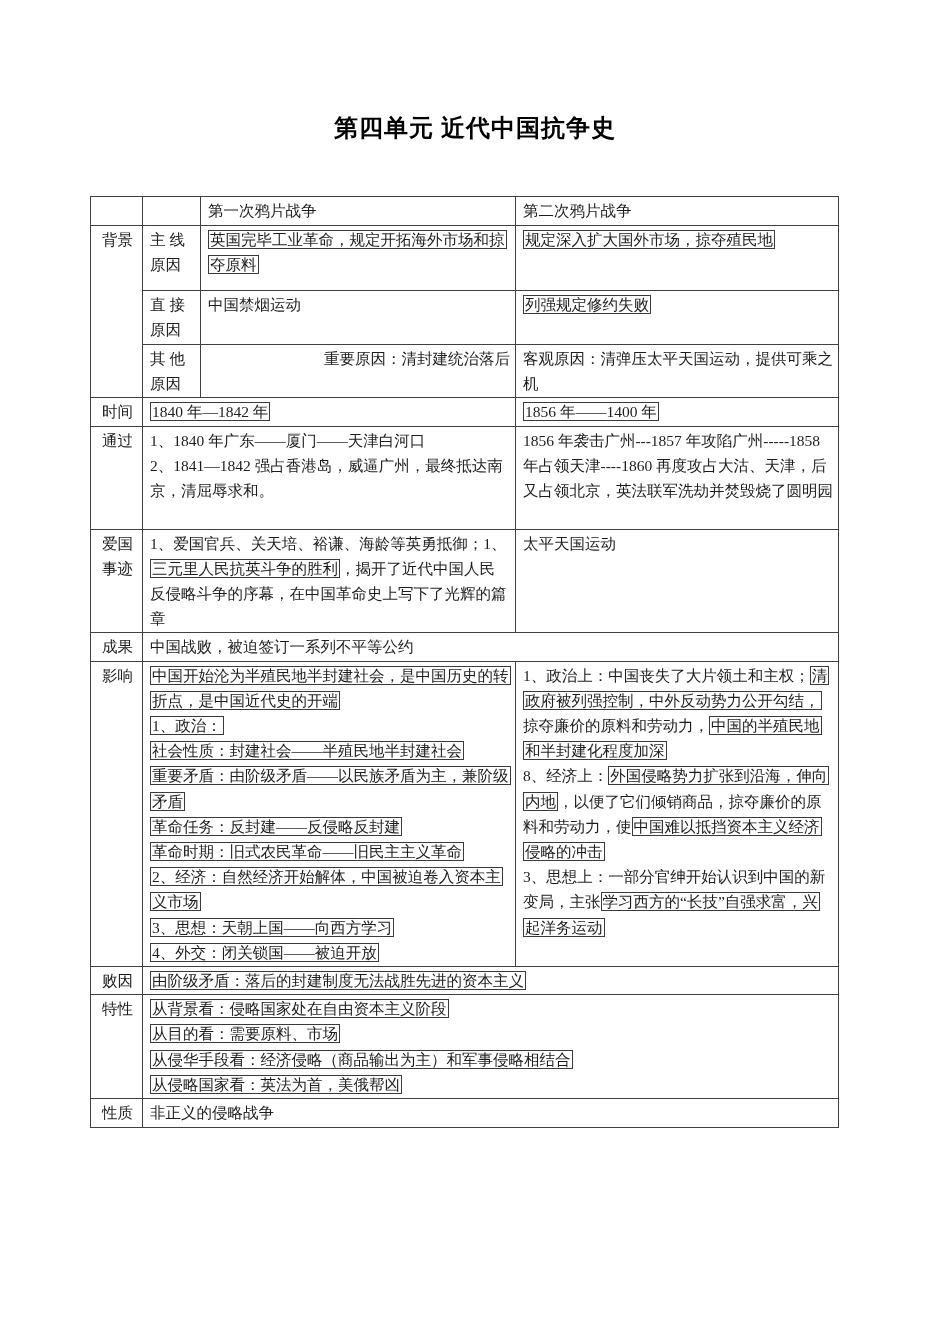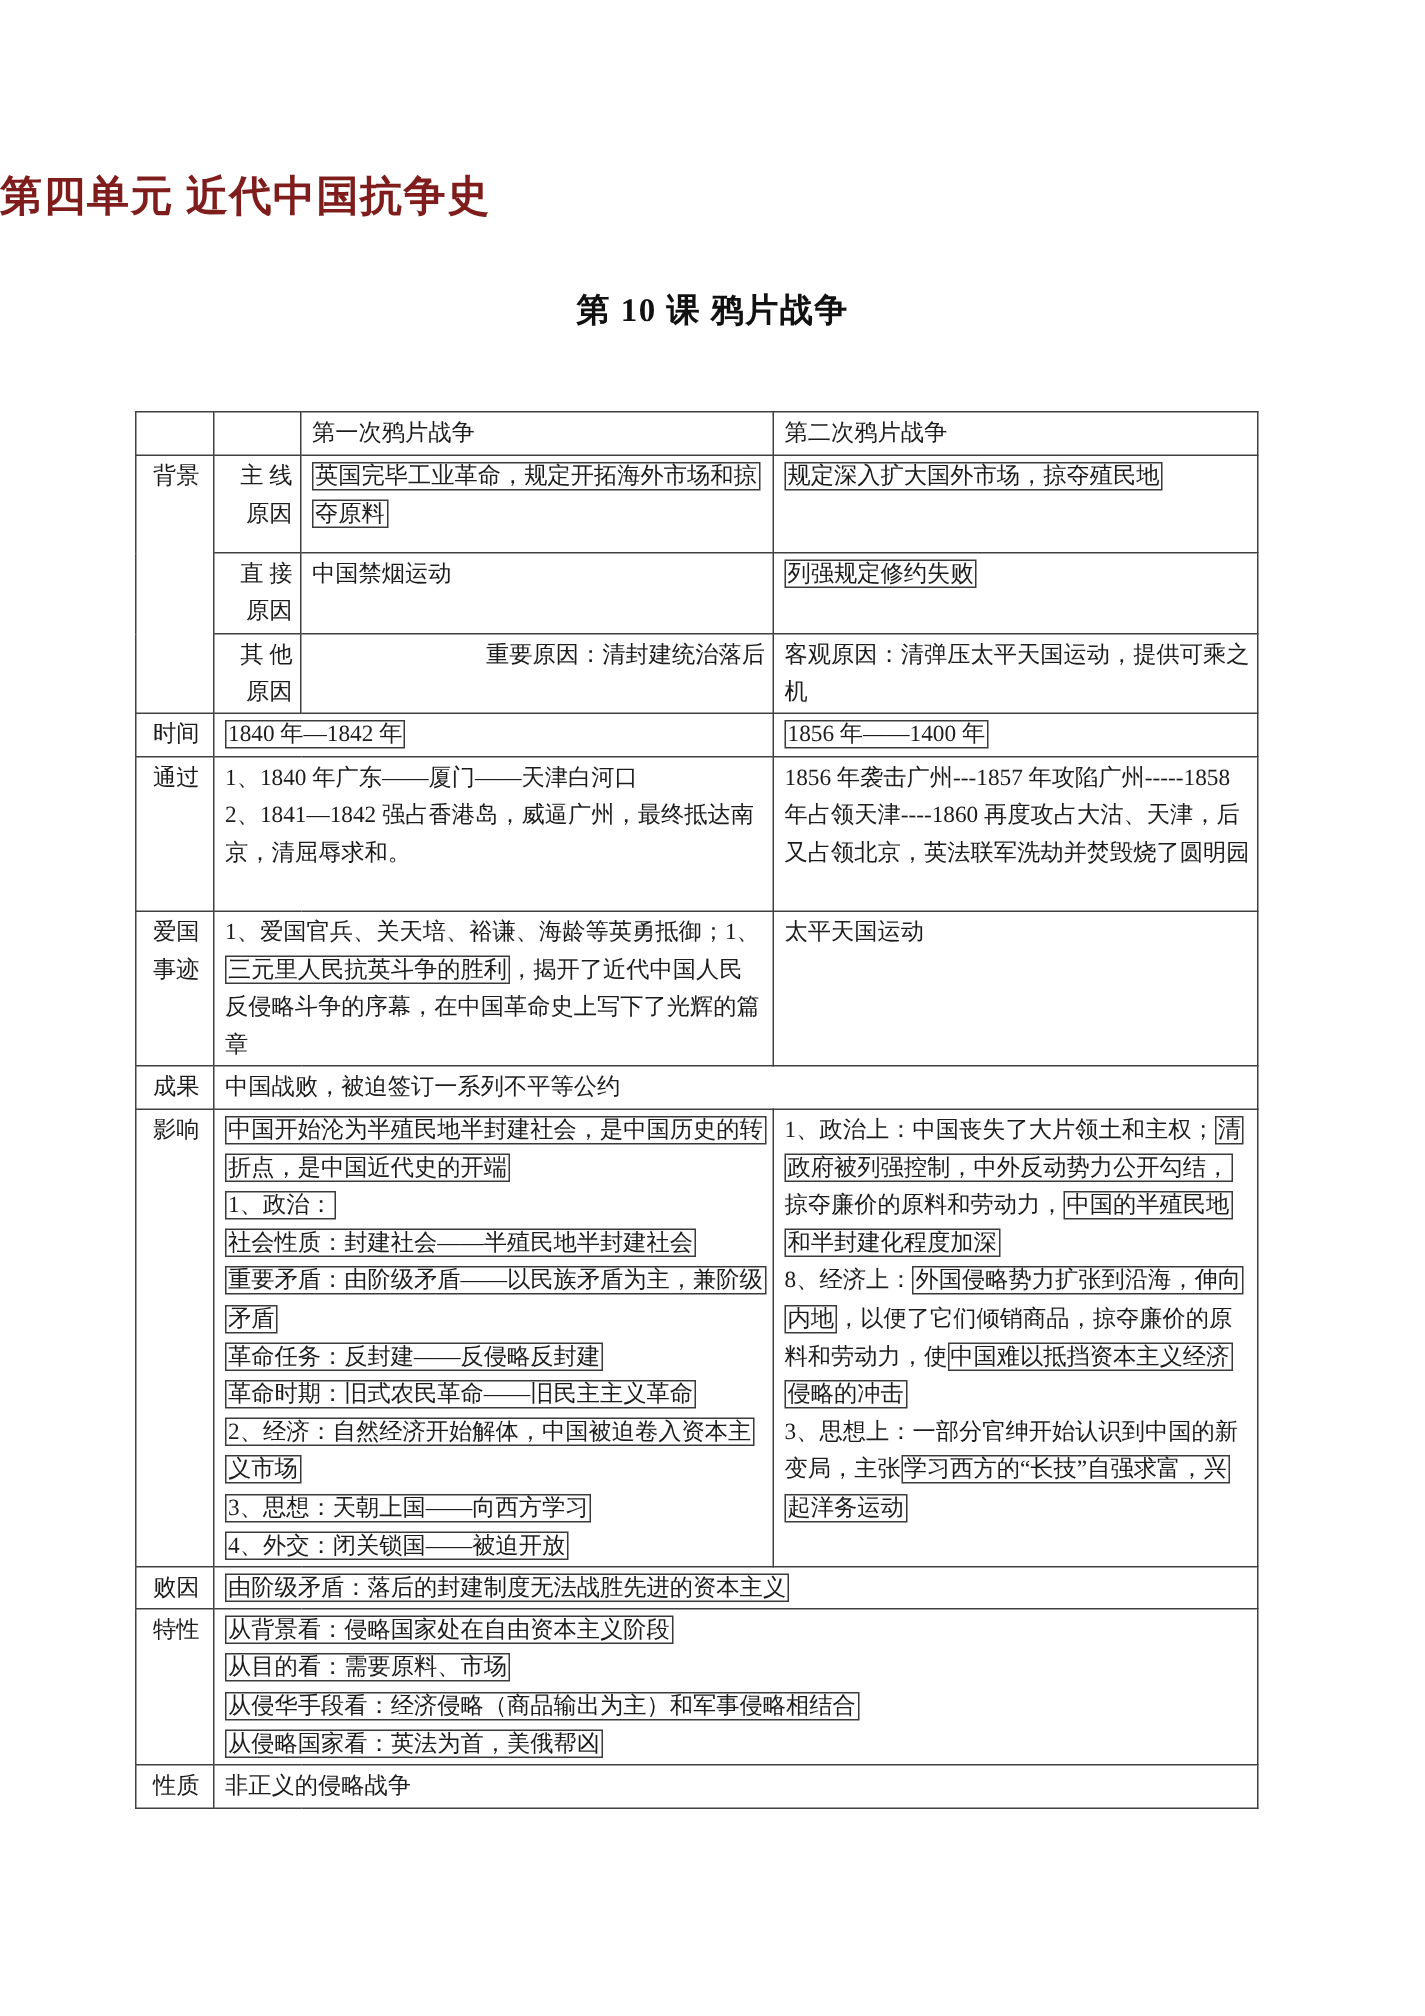--- a/index.html
+++ b/index.html
@@ -7,24 +7,24 @@
     width: 950px; height: 1344px;
     background: #ffffff;
     color: #1c1c1c;
     font-family: "Liberation Serif", "DejaVu Serif", serif;
     position: relative;
     overflow: hidden;
   }
   .page { position: absolute; inset: 0; }
   h1.unit-title {
     margin: 0; padding-top: 112px;
-    text-align: left;
-    font-size: 28px; font-weight: bold;
+    text-align: center;
+    font-size: 24px; font-weight: bold;
     letter-spacing: 1px;
-    color: #7f1d1d;
+    color: #000000;
   }
   h2.lesson-title {
     margin: 0; padding-top: 42px;
     text-align: center;
     font-size: 22px; font-weight: bold;
     letter-spacing: 1px;
     color: #111;
   }
   table.main-table {
     border-collapse: collapse;
@@ -35,36 +35,35 @@
   }
   table.main-table td {
     border: 1px solid #404040;
     vertical-align: top;
     padding: 1px 5px 1px 7px;
     font-size: 15.5px;
     line-height: 25.2px;
     word-break: break-all;
   }
   td.lbl { text-align: center; padding-left: 2px; padding-right: 2px; }
-  td.sub { padding-left: 7px; padding-right: 4px; text-align: right; }
+  td.sub { padding-left: 7px; padding-right: 4px; }
   td.center-cell { text-align: right; }
   .boxed {
     border: 1px solid #3a3a3a;
     padding: 0 1px;
     -webkit-box-decoration-break: clone;
     box-decoration-break: clone;
   }
 </style>
 </head>
 <body>
 
 <div class="page">
 
   <h1 class="unit-title">第四单元 近代中国抗争史</h1>
-  <h2 class="lesson-title">第 10 课 鸦片战争</h2>
 
   <table class="main-table">
     <colgroup>
       <col style="width:52px">
         <col style="width:58px">
         <col style="width:315px">
         <col style="width:323px">
     </colgroup>
 
     <tbody>

